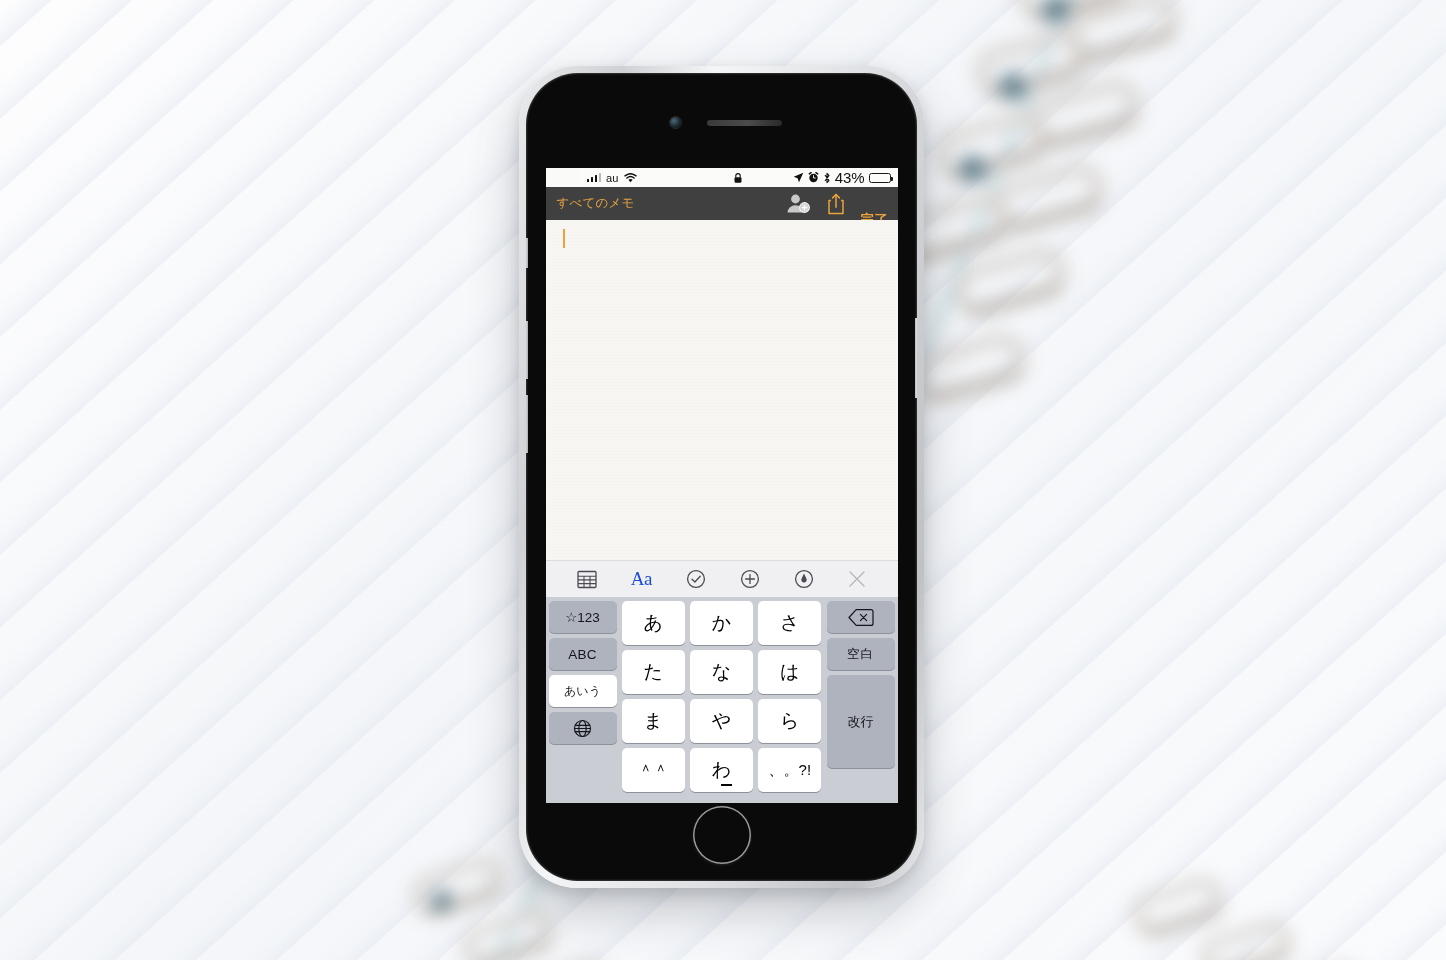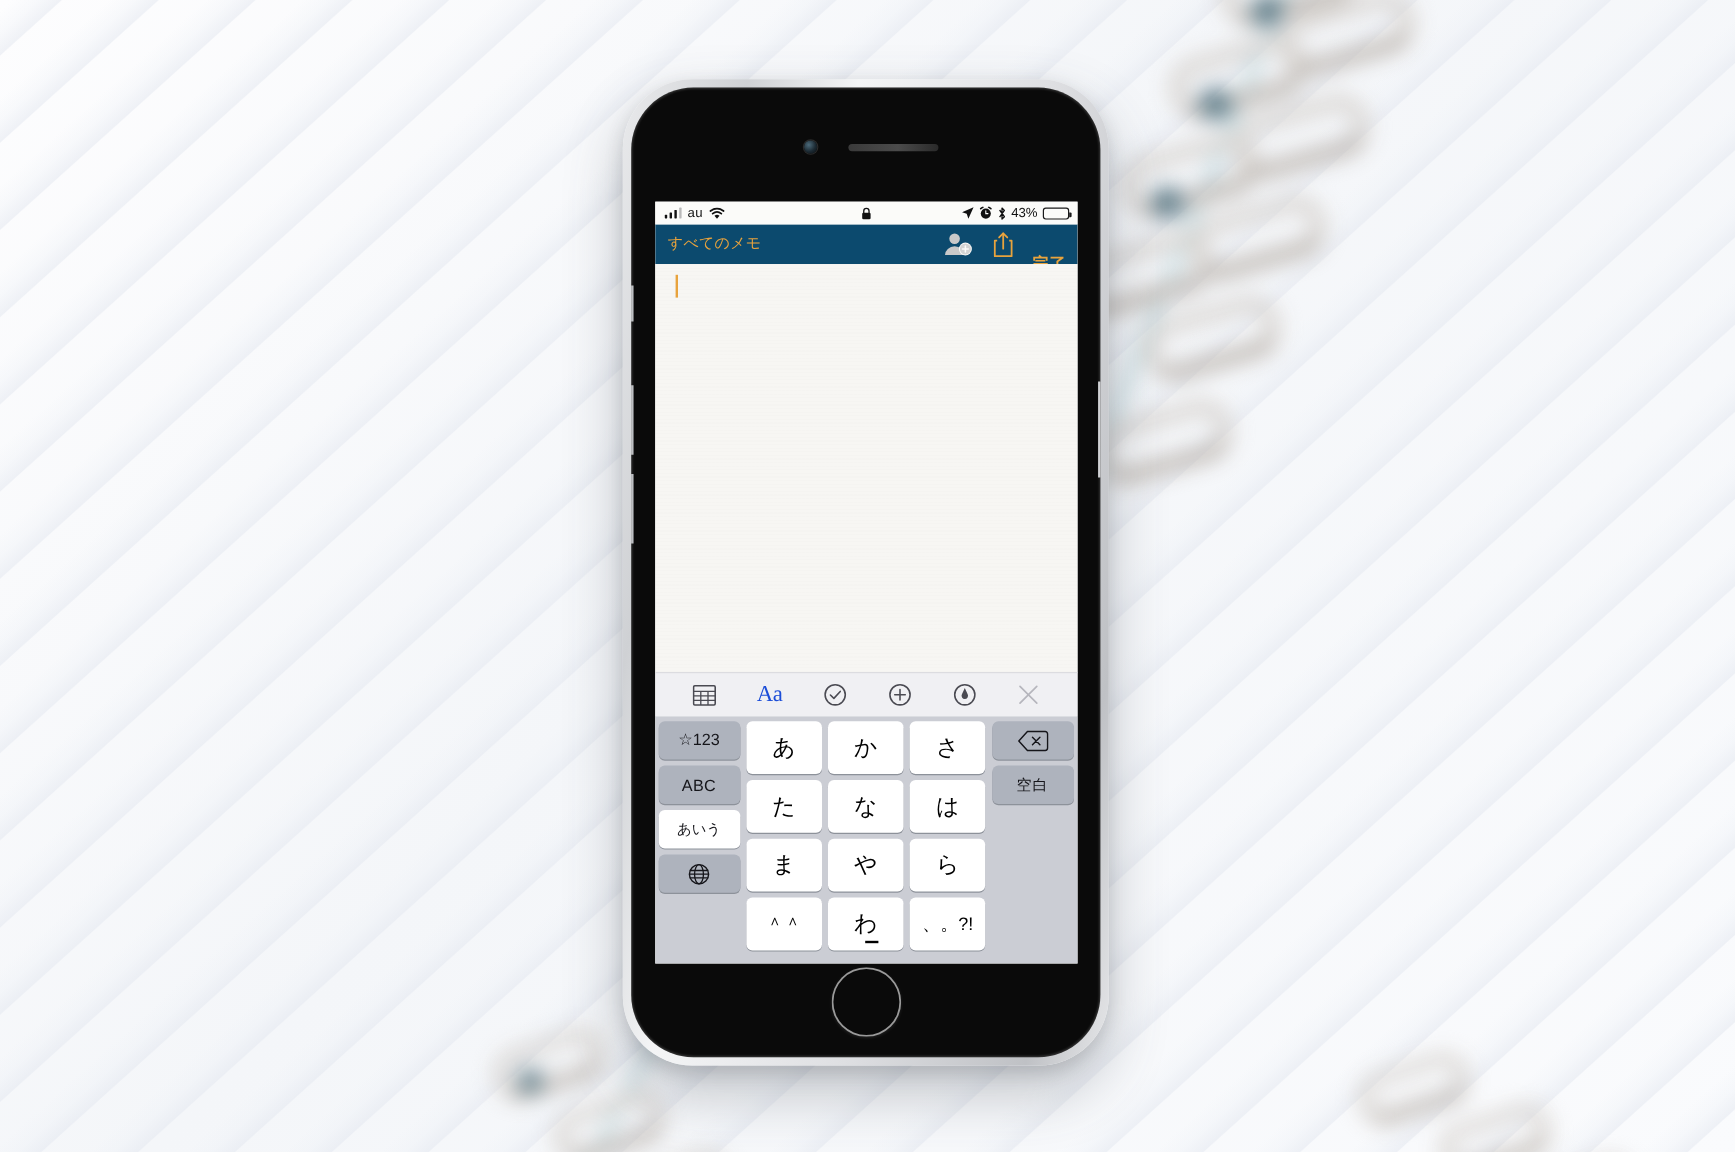--- a/index.html
+++ b/index.html
@@ -141,59 +141,60 @@
   
   #status-bar {
     height: 19px;
     display: flex;
     align-items: center;
     padding: 0 7px 0 8px;
     font-size: 11px;
     color: #111;
     background: #fbfbf9;
     position: relative;
+    margin-left: 33px;
   }
   #status-left { display: flex; align-items: center; gap: 5px; }
   #signal-bars { display: flex; align-items: flex-end; gap: 1.5px; height: 9px; }
   #signal-bars i { display:block; width: 2.5px; background: #111; border-radius: 0.5px; }
   #signal-bars i:nth-child(1){height:3px}
   #signal-bars i:nth-child(2){height:5px}
   #signal-bars i:nth-child(3){height:7px}
   #signal-bars i:nth-child(4){height:9px;background:#b9b9b9}
   #carrier-label { font-size: 11px; letter-spacing: 0.2px; }
 
   #status-center {
     position: absolute; left: 50%; top: 50%;
     transform: translate(-50%,-50%);
     display: flex; align-items: center;
   }
   #status-right {
     margin-left: auto;
     display: flex; align-items: center; gap: 4px;
     font-size: 11px;
   }
-  #battery-pct { font-size: 11px; letter-spacing: -0.1px; }
+  #battery-pct { font-size: 15px; letter-spacing: -0.1px; }
   #battery-shell {
     width: 22px; height: 10px;
     border: 1px solid #1a1a1a; border-radius: 2.5px;
     padding: 1px; position: relative;
   }
   #battery-fill { height: 100%; width: 45%; background: #1a1a1a; border-radius: 1px; }
   #battery-shell::after {
     content:''; position:absolute; right:-3px; top:3px;
     width:1.5px; height:4px; background:#1a1a1a; border-radius:0 1px 1px 0;
   }
 
   
   #nav-bar {
     height: 33px;
     display: flex;
     align-items: center;
     padding: 0 9px 0 11px;
-    background: #0c4a6e;
+    background: #404040;
   }
   #back-label {
     color: #e8a33d;
     font-size: 12.5px;
     letter-spacing: 0.2px;
   }
   #nav-actions {
     margin-left: auto;
     display: flex; align-items: center; gap: 16px;
   }
@@ -490,20 +491,21 @@
           </div>
 
           <div id="kb-right-col">
             <div class="key key-gray col-key key-right">
               <svg width="26" height="19" viewBox="0 0 26 19">
                 <path d="M8.2 1.6 H23 a2 2 0 0 1 2 2 V15.4 a2 2 0 0 1 -2 2 H8.2 L1 9.5 Z" stroke="#15151a" stroke-width="1.2" fill="none" stroke-linejoin="round"></path>
                 <path d="M12.4 6.4 L18.6 12.6 M18.6 6.4 L12.4 12.6" stroke="#15151a" stroke-width="1.2" stroke-linecap="round"></path>
               </svg>
             </div>
             <div class="key key-gray col-key key-right" id="key-space">空白</div>
+            <div class="key key-gray key-right" id="key-return-tall">改行</div>
           </div>
 
         </div>
       </div>
 
     </div>
 
     <div id="home-button"></div>
   </div>
 </div>

